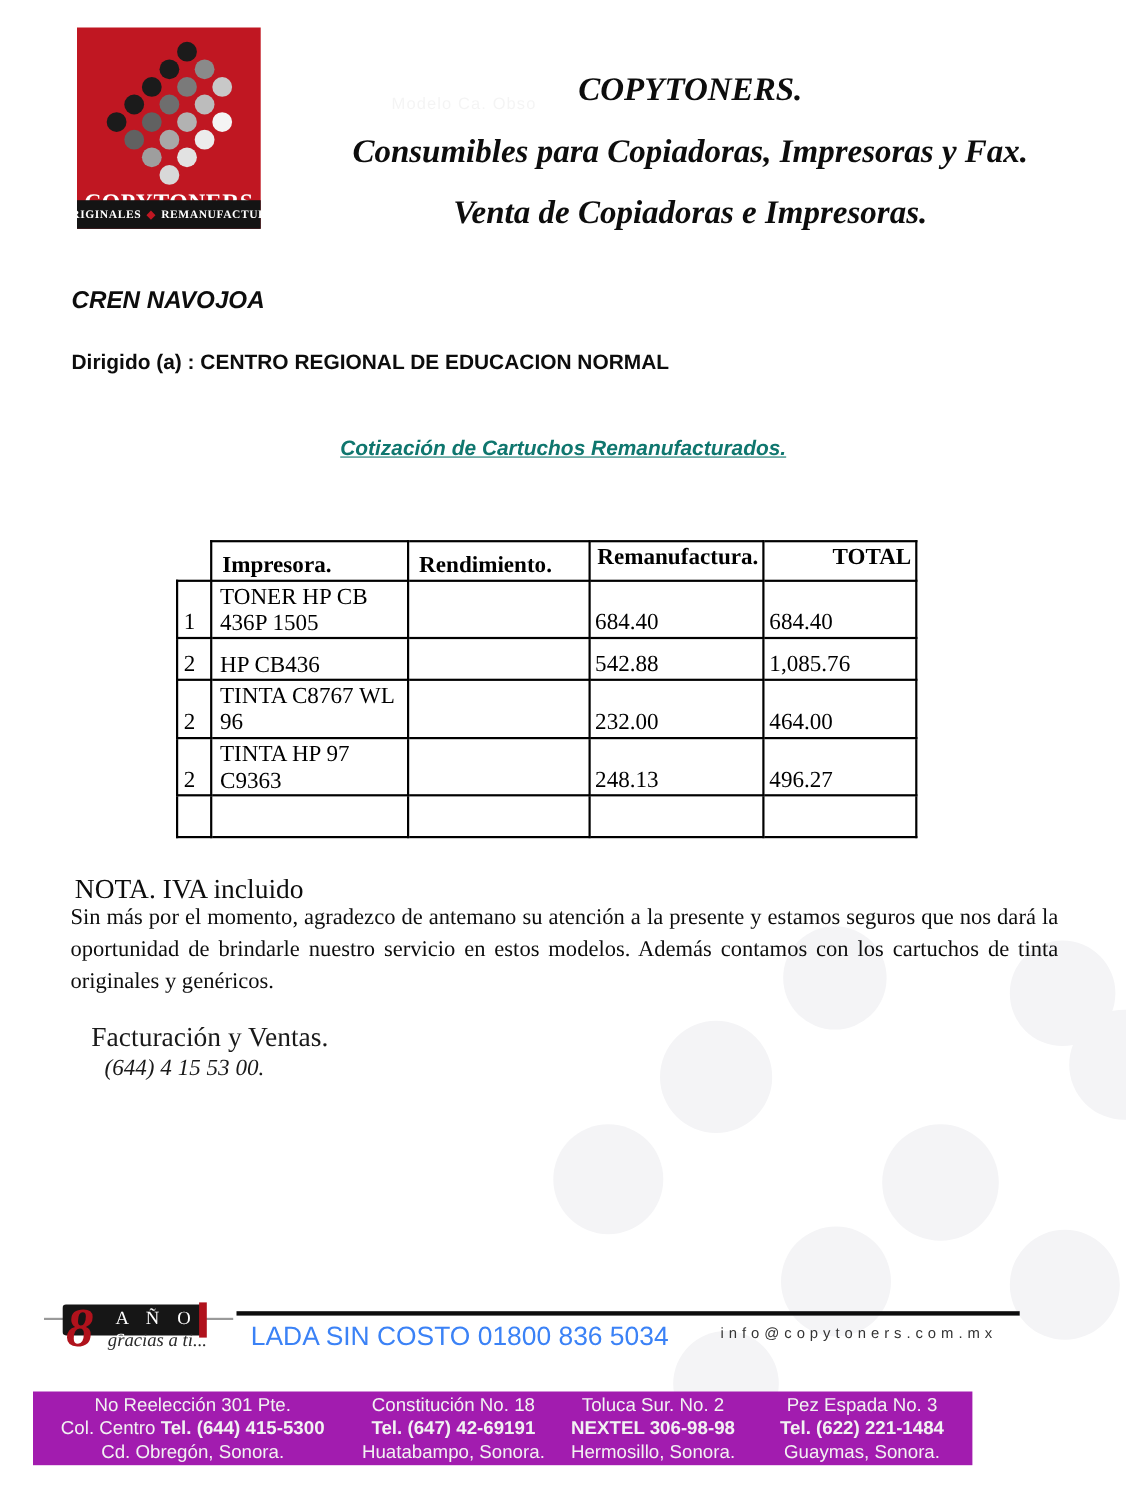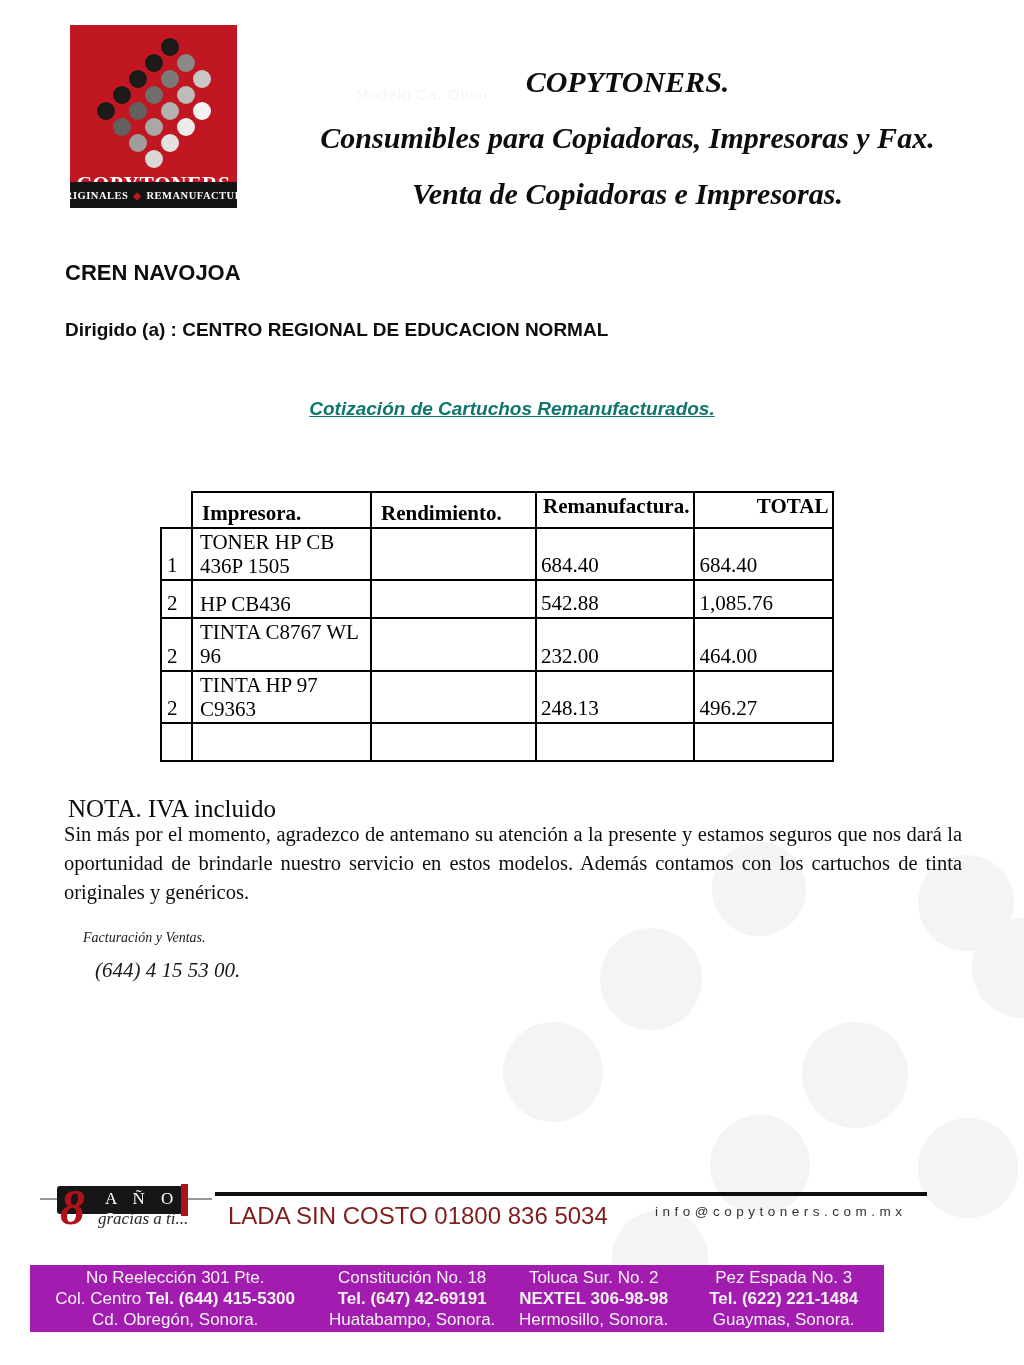--- a/index.html
+++ b/index.html
@@ -36,21 +36,21 @@
   
   .header-block {
     position:absolute; left:230px; top:54px; width:795px; z-index:1;
     text-align:center; font-family:"Liberation Serif", serif;
     font-weight:bold; font-style:italic; color:#0d0d0d;
   }
   .header-block .h-line { font-size:30px; line-height:56px; white-space:nowrap; }
   
   .client {
     position:absolute; left:65px; top:260px; z-index:1;
-    font-family:"Liberation Sans", sans-serif; font-weight:bold; font-size:22px; color:#0d0d0d;
+    font-family:"Liberation Sans", sans-serif; font-weight:bold; font-size:22px; color:#0d0d0d;font-style:italic;
   }
   .addressed {
     position:absolute; left:65px; top:319px; z-index:1;
     font-family:"Liberation Sans", sans-serif; font-weight:bold; font-size:19px; color:#0d0d0d;
   }
   
   .quote-title-wrap { position:absolute; left:0; top:398px; width:1024px; text-align:center; z-index:1; }
   .quote-title {
     display:inline-block; font-family:"Liberation Sans", sans-serif;
     font-style:italic; font-weight:bold; font-size:19px; color:#0f766e;
@@ -74,21 +74,21 @@
   .note {
     position:absolute; left:68px; top:795px; z-index:1;
     font-size:25px; color:#0d0d0d;
   }
   .closing {
     position:absolute; left:64px; top:820px; width:898px; z-index:1;
     font-size:20.5px; line-height:29px; text-align:justify; color:#0d0d0d;
   }
   .billing-label {
     position:absolute; left:83px; top:930px; z-index:1;
-    font-style:italic; font-size:14px; color:#1a1a1a;
+    font-size:25px; color:#1a1a1a;
   }
   .billing-phone {
     position:absolute; left:95px; top:958px; z-index:1;
     font-style:italic; font-size:21px; color:#1a1a1a;
   }
   
   .gray-rule { position:absolute; left:40px; top:1198px; width:172px; height:2px; background:#9a9a9a; z-index:1; }
   .anniv-box {
     position:absolute; left:57px; top:1186px; width:128px; height:28px; z-index:2;
     background:#161616; border-radius:3px;
@@ -103,21 +103,21 @@
     font-family:"Liberation Serif", serif; font-style:italic; font-weight:bold;
     font-size:50px; line-height:50px; color:#b0121c;
   }
   .anniv-tagline {
     position:absolute; left:98px; top:1209px; z-index:2;
     font-family:"Liberation Serif", serif; font-style:italic; font-size:17px; color:#2b2b2b;
   }
   .black-rule { position:absolute; left:215px; top:1192px; width:712px; height:4px; background:#0d0d0d; z-index:1; }
   .lada {
     position:absolute; left:228px; top:1202px; z-index:1;
-    font-family:"Liberation Sans", sans-serif; font-size:24px; color:#7f1d1d;
+    font-family:"Liberation Sans", sans-serif; font-size:24px; color:#3b82f6;
   }
   .email {
     position:absolute; left:655px; top:1204px; z-index:1;
     font-family:"Liberation Sans", sans-serif; font-size:13.5px; letter-spacing:4.5px; color:#333;
   }
   
   .footer-bar {
     position:absolute; left:30px; top:1240px; width:854px; height:67px; z-index:2;
     background:#a21caf; display:flex; align-items:center;
     font-family:"Liberation Sans", sans-serif; color:#f2f2f2;margin-top:25px;

